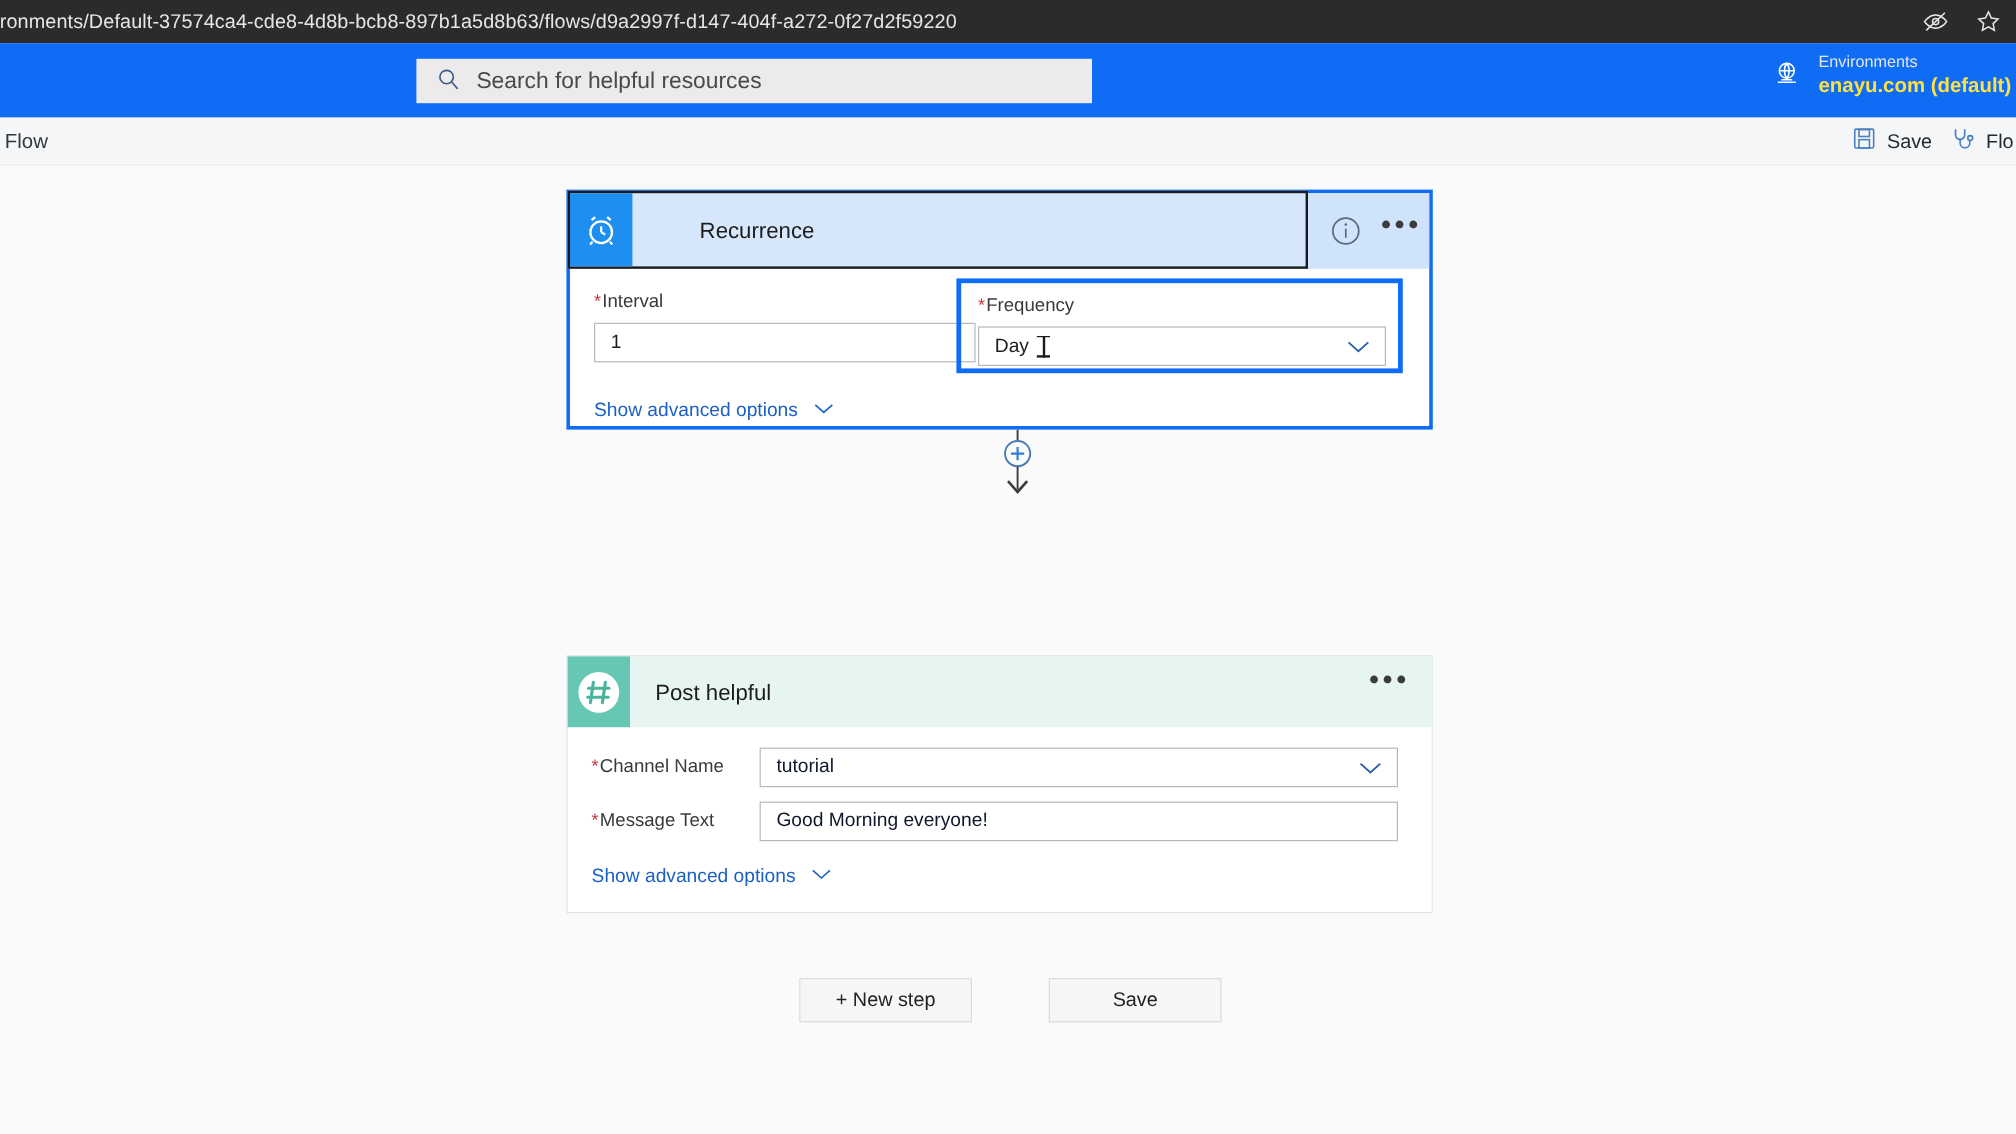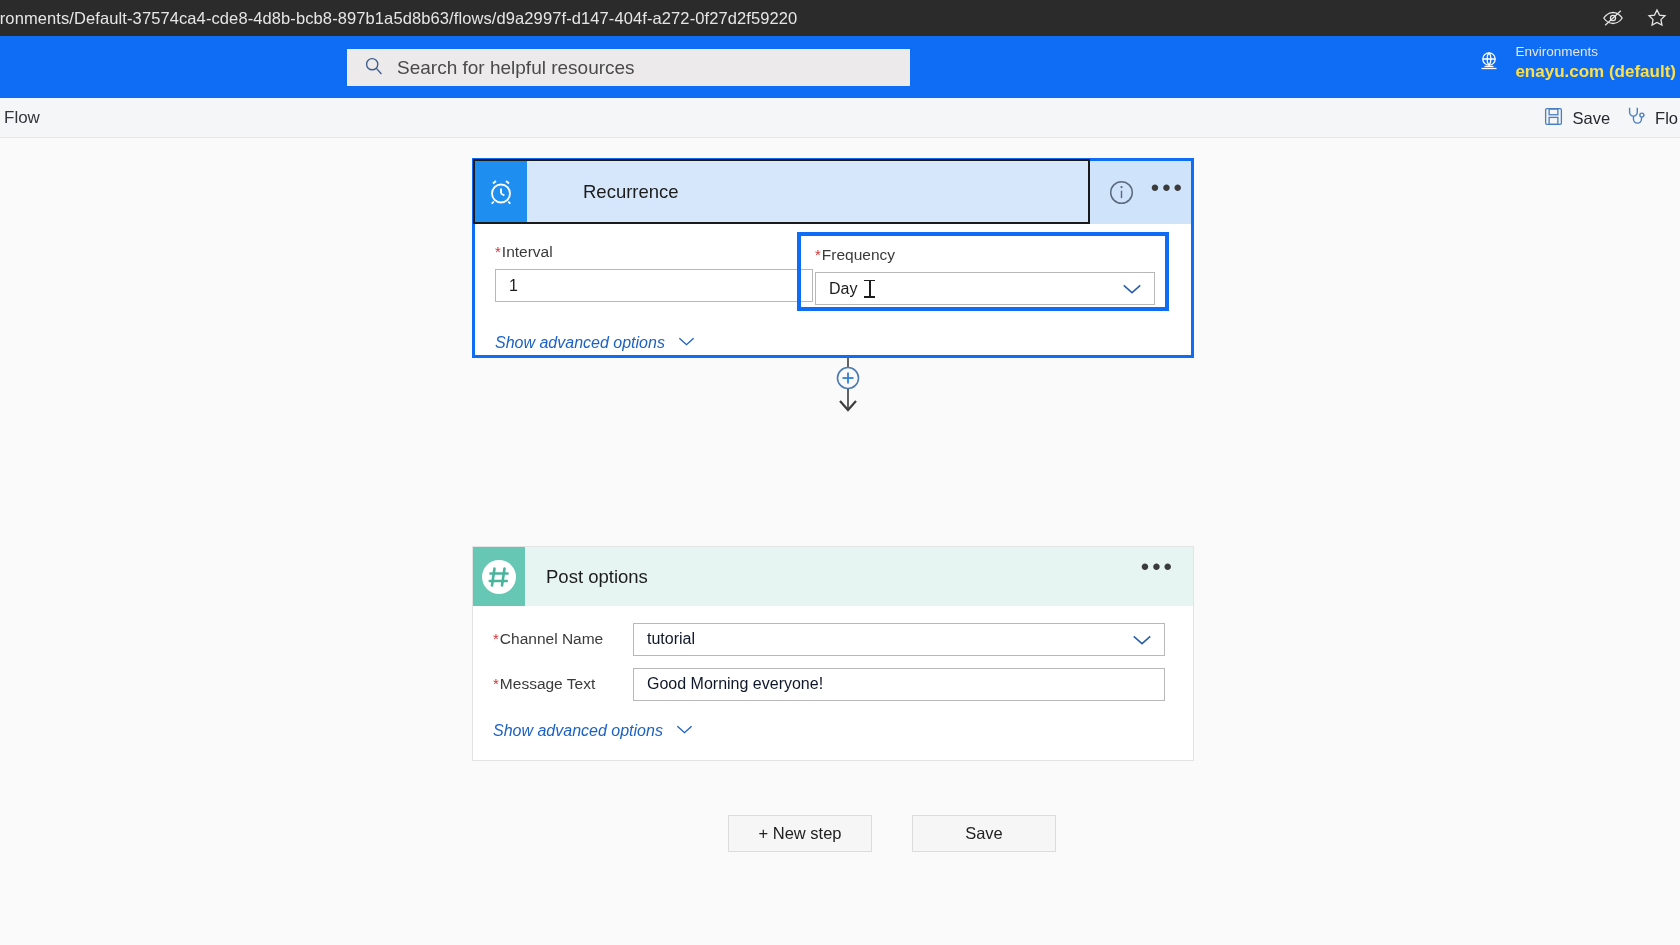--- a/index.html
+++ b/index.html
@@ -183,21 +183,21 @@
   .text-caret::before { top: 0; }
   .text-caret::after { bottom: 0; }
   .text-caret span {
     position: absolute; left: 5px; top: 0;
     width: 1.6px; height: 18px; background: #1c1c1c;
   }
 
   .adv-link {
     position: absolute; left: 20px;
     font-size: 16px; color: #1b61c4;
-    display: flex; align-items: center; gap: 12px; font-style: italic;
+    display: flex; align-items: center; gap: 12px;
   }
   .rec-adv { top: 110px; }
 
   
   .connector { position: absolute; left: 823px; top: 220px; width: 50px; height: 62px; }
 
   
   .card-post {
     position: absolute; left: 472px; top: 408px;
     width: 722px; height: 215px;
@@ -236,22 +236,22 @@
     background: #ffffff;
     display: flex; align-items: center;
     padding-left: 13px;
     font-size: 16px; color: #0f172a;
     position: relative;
   }
   .post-adv { top: 175px; }
 
   
   .bottom-btns {
-    position: absolute; left: 714px; top: 677px;
-    display: flex; gap: 40px; padding-left: 14px;
+    position: absolute; left: 652px; top: 677px;
+    display: flex; gap: 64px; padding-left: 14px;
   }
   .flat-btn {
     width: 144px; height: 37px;
     background: #f6f6f6;
     border: 1px solid #dcdcdc;
     display: flex; align-items: center; justify-content: center;
     font-size: 16.5px; color: #222222;
   }
 </style>
 </head>
@@ -419,21 +419,21 @@
         <svg width="44" height="44" viewBox="0 0 44 44">
           <circle cx="22" cy="22" r="17" fill="#ffffff"></circle>
           <g stroke="#49b49c" stroke-width="2.6" stroke-linecap="round">
             <line x1="17.5" y1="13.5" x2="15" y2="30.5"></line>
             <line x1="27.5" y1="13.5" x2="25" y2="30.5"></line>
             <line x1="13.5" y1="18.5" x2="30.5" y2="18.5"></line>
             <line x1="12.8" y1="26" x2="29.8" y2="26"></line>
           </g>
         </svg>
       </div>
-      <div class="post-title">Post options</div>
+      <div class="post-title">Post helpful</div>
       <span class="post-dots dots-btn">•••</span>
     </div>
 
     <div class="post-row" style="top:72px;">
       <div class="label-cell field-label">
         <span class="req-star">*</span>
         <span>Channel Name</span>
       </div>
       <div class="post-field">
         <span>tutorial</span>

